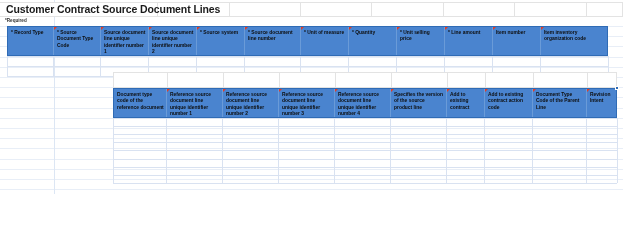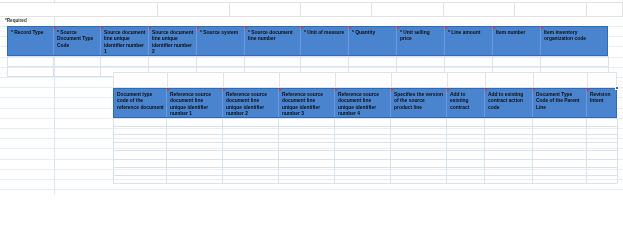--- a/index.html
+++ b/index.html
@@ -117,20 +117,21 @@
       <div class="title-cell" style="left: 0px; width: 158px;"></div>
       <div class="title-cell" style="left: 158px; width: 72px;"></div>
       <div class="title-cell" style="left: 230px; width: 71px;"></div>
       <div class="title-cell" style="left: 301px; width: 71px;"></div>
       <div class="title-cell" style="left: 372px; width: 72px;"></div>
       <div class="title-cell" style="left: 444px; width: 71px;"></div>
       <div class="title-cell" style="left: 515px; width: 72px;"></div>
       <div class="title-cell" style="left: 587px; width: 36px;"></div>
     </div>
 
+  <div class="page-title">Customer Contract Source Document Lines</div>
   <div class="required-note">*Required</div>
 
   <div class="hdr-band" id="primary-header" style="left: 7px; top: 26px; width: 601px; height: 30px;">
       <div class="hdr-cell" style="left: 0px; width: 46px;">
         <div class="hdr-text">* Record Type</div>
       </div>
       <div class="hdr-cell" style="left: 46px; width: 47px;">
         <div class="hdr-text">* Source Document Type Code</div>
         <span class="mark"></span>
       </div>

